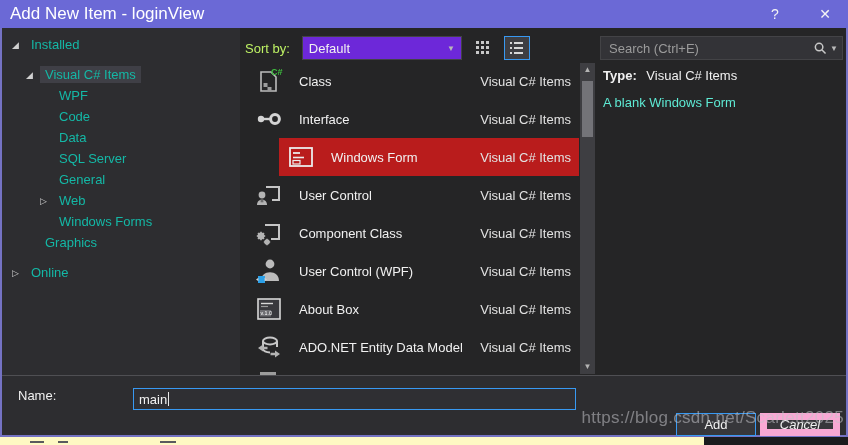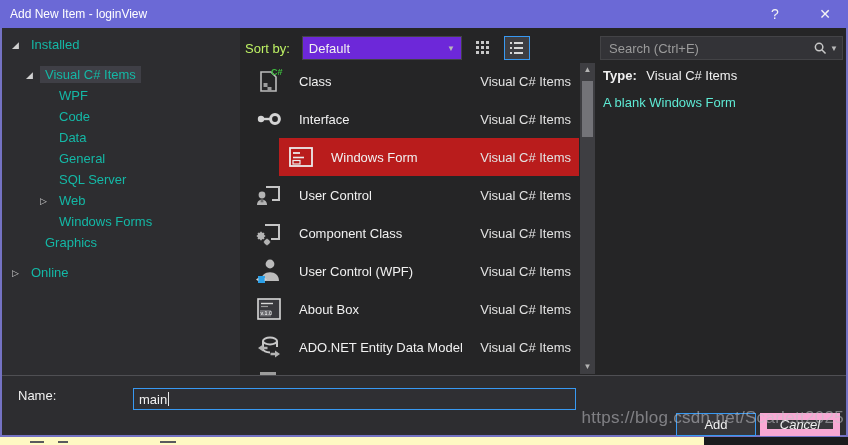--- a/index.html
+++ b/index.html
@@ -12,21 +12,21 @@
     font-size:13px;
   }
   .screen { position:absolute; inset:0; }
 
   
   .titlebar{
     position:absolute; left:0; top:0; width:848px; height:28px;
     background:#6b69d6; display:flex; align-items:center;
     padding-left:10px; color:#ffffff;
   }
-  .titlebar .title{ font-size:12px; }
+  .titlebar .title{ font-size:17px; }
   .titlebar .tb-btn{
     position:absolute; top:0; width:34px; height:28px;
     display:flex; align-items:center; justify-content:center;
     font-size:14px; color:#f5f5f5; cursor:default;
   }
   .tb-help{ right:56px; }
   .tb-close{ right:6px; font-size:15px; }
 
   
   .dialog-body{
@@ -182,25 +182,25 @@
         <div class="tree-row" style="padding-left: 36px;">
           <span class="expander"></span>
           <span class="tree-label">Code</span>
         </div>
         <div class="tree-row" style="padding-left: 36px;">
           <span class="expander"></span>
           <span class="tree-label">Data</span>
         </div>
         <div class="tree-row" style="padding-left: 36px;">
           <span class="expander"></span>
+          <span class="tree-label">SQL Server</span>
+        </div>
+        <div class="tree-row" style="padding-left: 36px;">
+          <span class="expander"></span>
           <span class="tree-label">General</span>
-        </div>
-        <div class="tree-row" style="padding-left: 36px;">
-          <span class="expander"></span>
-          <span class="tree-label">SQL Server</span>
         </div>
         <div class="tree-row" style="padding-left: 36px;">
           <span class="expander">▷</span>
           <span class="tree-label">Web</span>
         </div>
         <div class="tree-row" style="padding-left: 36px;">
           <span class="expander"></span>
           <span class="tree-label">Windows Forms</span>
         </div>
         <div class="tree-row" style="padding-left: 22px;">

